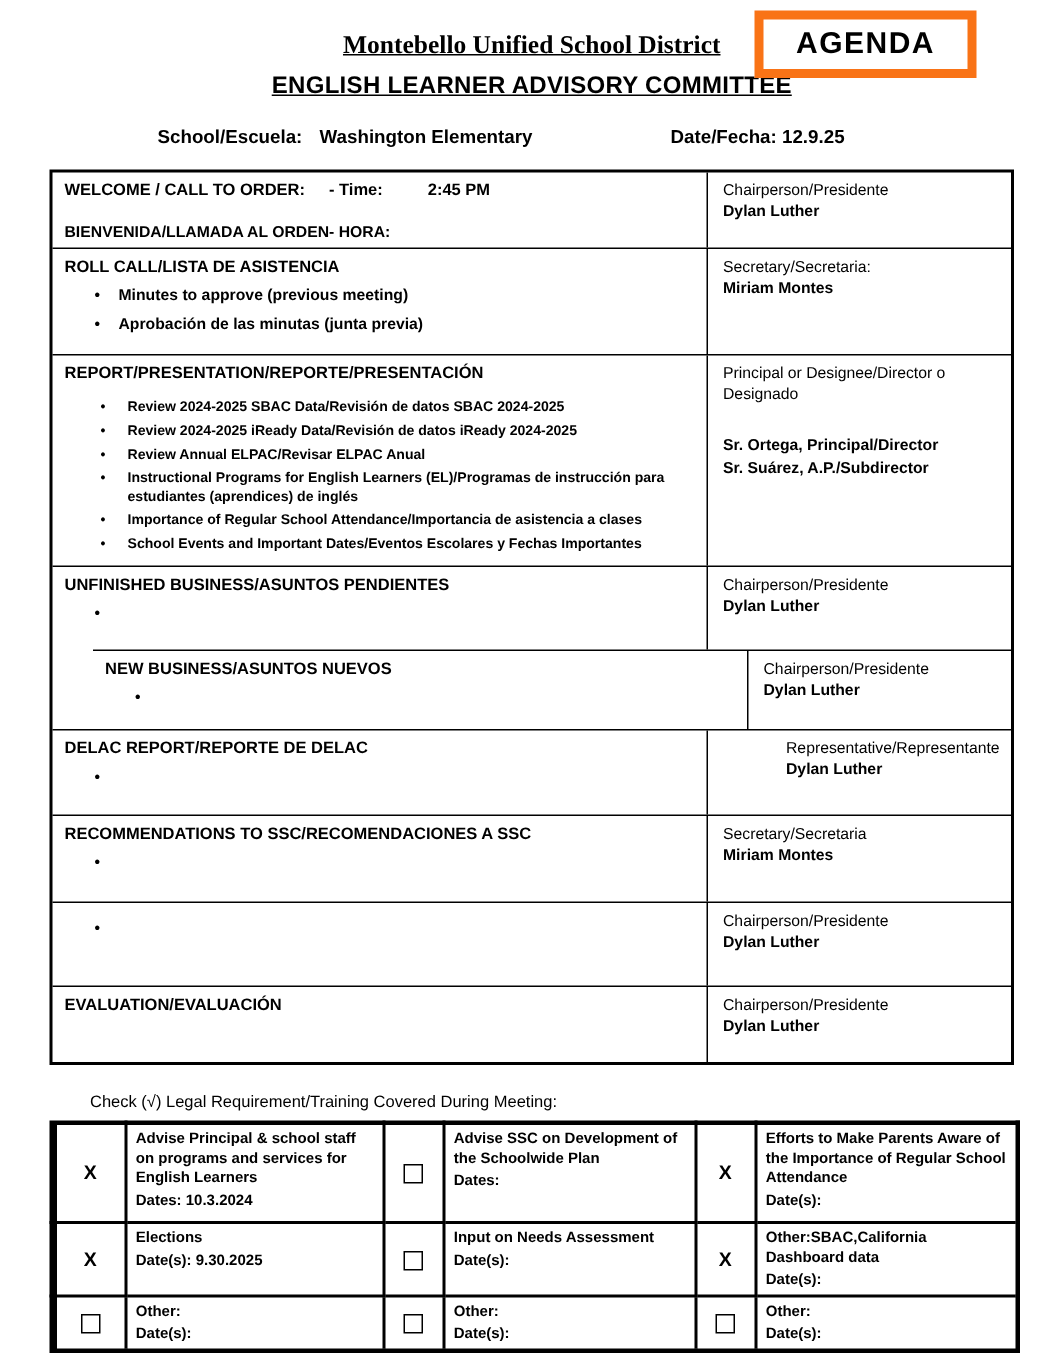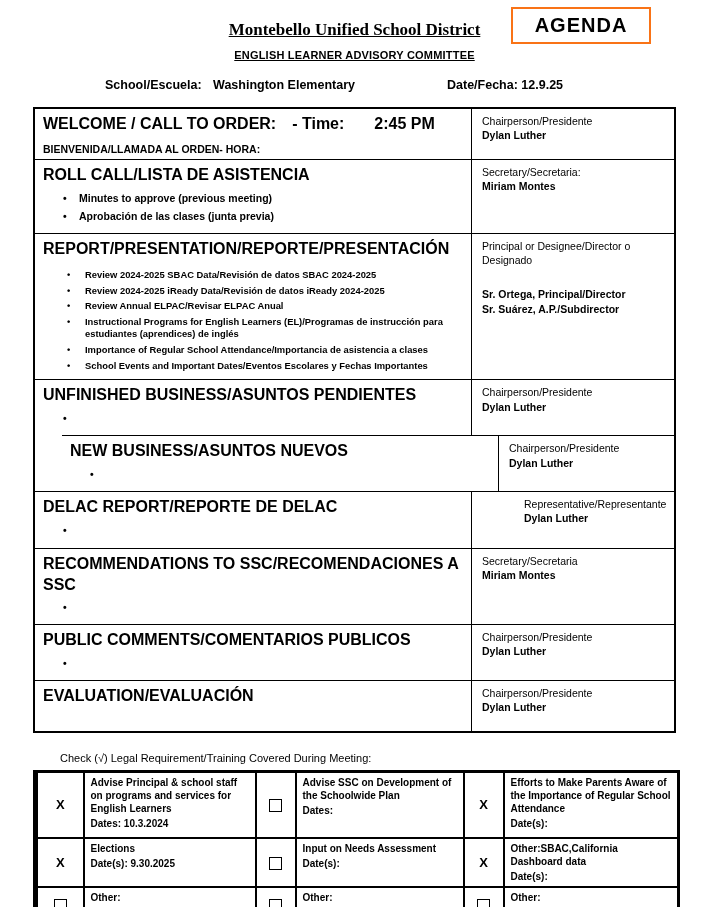--- a/index.html
+++ b/index.html
@@ -11,44 +11,44 @@
   .b{font-weight:700;}
 
   
   .district{
     text-align:center;margin-top:4px;
     font-family:"Liberation Serif",serif;font-weight:700;font-size:17px;
     text-decoration:underline;
   }
   .agenda-box{
     position:absolute;top:7px;right:53px;width:136px;height:33px;
-    border:2px solid #f97316;display:flex;align-items:center;justify-content:center;
+    border:6px solid #f97316;display:flex;align-items:center;justify-content:center;
     font-weight:700;font-size:20px;letter-spacing:1px;background:#fff;
   }
   .committee{
-    text-align:center;margin-top:9px;font-weight:700;font-size:11px;
+    text-align:center;margin-top:9px;font-weight:700;font-size:16px;
     text-decoration:underline;letter-spacing:0.2px;
   }
   .schoolline{position:relative;margin-top:17px;font-size:12.5px;height:17px;}
   .schoolline .slabel{margin-left:72px;}
   .schoolline .sv{margin-left:8px;}
   .dateblk{position:absolute;left:414px;top:0;}
   .dateblk .dv{}
 
   
   .atable{margin-top:12px;border:2px solid #000;width:643px;box-sizing:border-box;}
   .arow{display:flex;}
   .arow + .arow{border-top:1.5px solid #000;}
   .cl{
     width:437px;flex:none;border-right:1.5px solid #000;
     padding:5px 8px 4px 8px;box-sizing:border-box;
     display:flex;flex-direction:column;
   }
   .cr{flex:1;padding:5px 8px 4px 10px;font-size:10.5px;line-height:1.35;}
-  .tl{font-size:16px;line-height:1.3;font-weight:700;}
+  .tl{font-size:11px;line-height:1.3;font-weight:700;}
   .tlab{margin-left:16px;}
   .tval{margin-left:30px;}
   .bullets{margin-top:6px;padding-left:20px;font-size:10.5px;}
   .bullets.small{font-size:9.4px;margin-top:9px;padding-left:24px;}
   .bullet{display:flex;margin-bottom:5px;font-weight:700;line-height:1.3;}
   .bullets.small .bullet{margin-bottom:3.5px;}
   .dot{width:16px;flex:none;}
   .bullets.small .dot{width:18px;}
   .sub,.foot{margin-top:auto;font-size:10.5px;font-weight:700;}
   .role{font-size:10.5px;font-weight:400;}
@@ -111,21 +111,21 @@
       <div class="arow r1">
         <div class="cl">
           <div class="tl"><span>ROLL CALL/LISTA DE ASISTENCIA</span></div>
           <div class="bullets">
             <div class="bullet">
               <span class="dot">•</span>
               <span>Minutes to approve (previous meeting)</span>
             </div>
             <div class="bullet">
               <span class="dot">•</span>
-              <span>Aprobación de las clases (junta previa)</span>
+              <span>Aprobación de las minutas (junta previa)</span>
             </div>
           </div>
         </div>
         <div class="cr">
           <div class="role">Secretary/Secretaria:</div>
           <div class="names">
             <div>Miriam Montes</div>
           </div>
         </div>
       </div>
@@ -230,21 +230,20 @@
         </div>
         <div class="cr">
           <div class="role">Secretary/Secretaria</div>
           <div class="names">
             <div>Miriam Montes</div>
           </div>
         </div>
       </div>
       <div class="arow r7">
         <div class="cl">
-          <div class="tl"><span>PUBLIC COMMENTS/COMENTARIOS PUBLICOS</span></div>
           <div class="bullets">
             <div class="bullet">
               <span class="dot">•</span>
               <span></span>
             </div>
           </div>
         </div>
         <div class="cr">
           <div class="role">Chairperson/Presidente</div>
           <div class="names">

